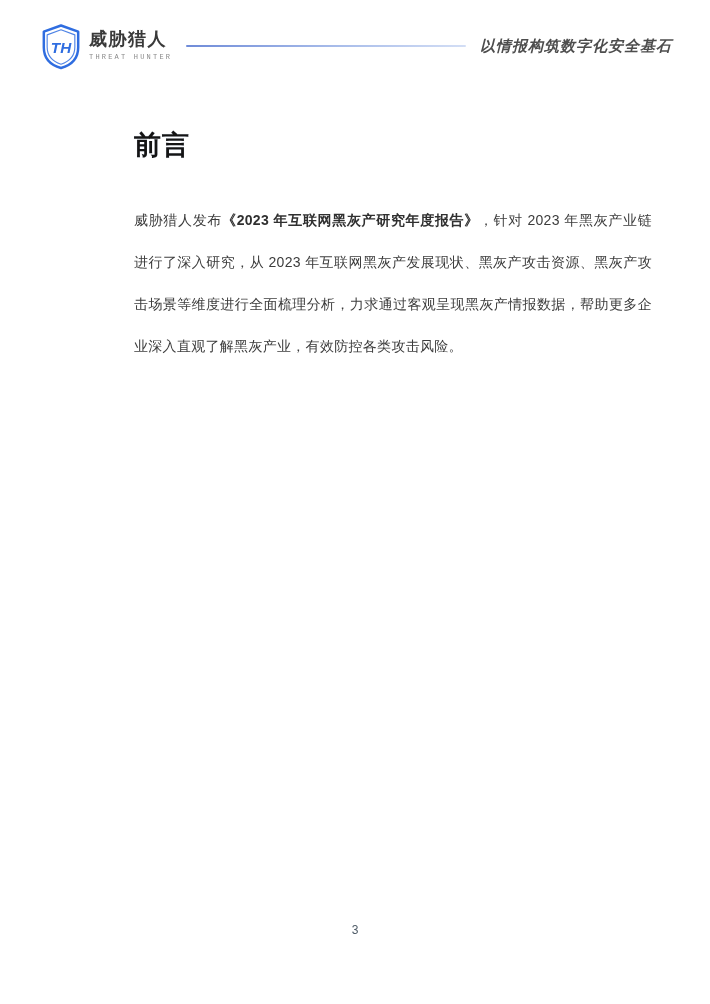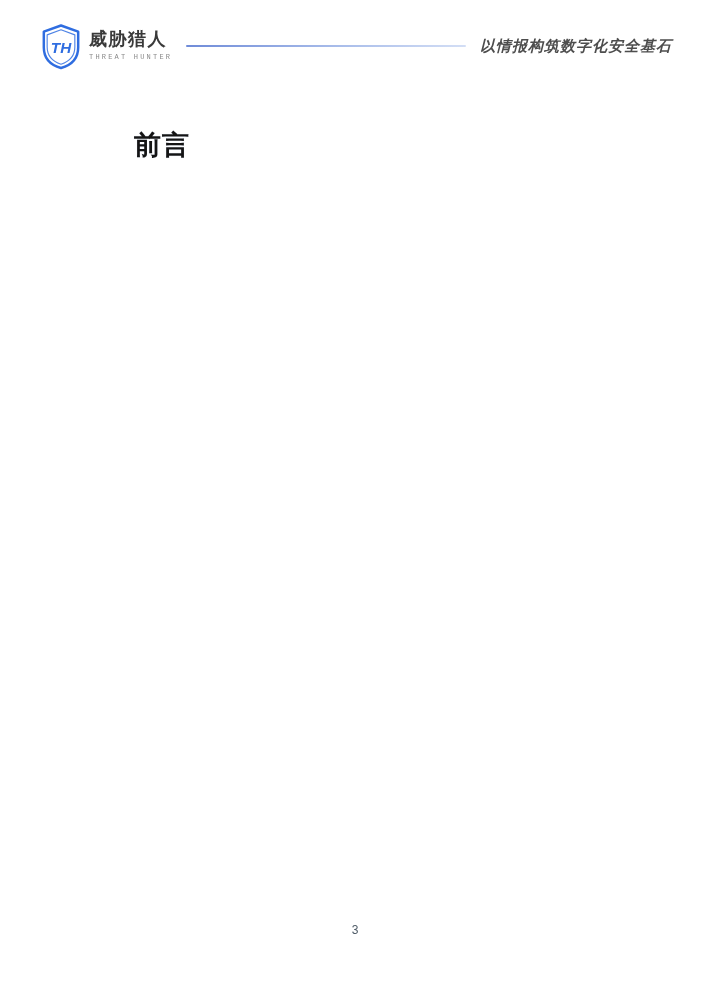--- a/index.html
+++ b/index.html
@@ -106,19 +106,20 @@
     </div>
     <div class="header-divider"></div>
     <div class="tagline">以情报构筑数字化安全基石</div>
   </div>
 
   <div class="content">
     <h1 class="section-title">前言</h1>
 
 
 
+    <p class="para"><span>威胁猎人发布</span><b>《2023 年互联网黑灰产研究年度报告》</b><span>，针对 2023 年黑灰产业链进行了深入研究，从 2023 年互联网黑灰产发展现状、黑灰产攻击资源、黑灰产攻击场景等维度进行全面梳理分析，力求通过客观呈现黑灰产情报数据，帮助更多企业深入直观了解黑灰产业，有效防控各类攻击风险。</span></p>
   </div>
 
   <div class="footer">
     <span class="page-num">3</span>
   </div>
 
 </div>
 
 </body></html>

